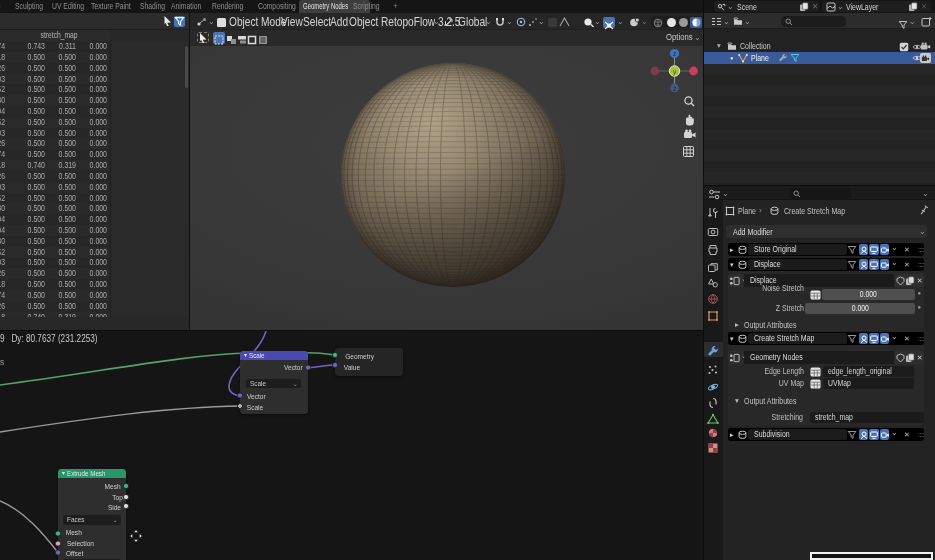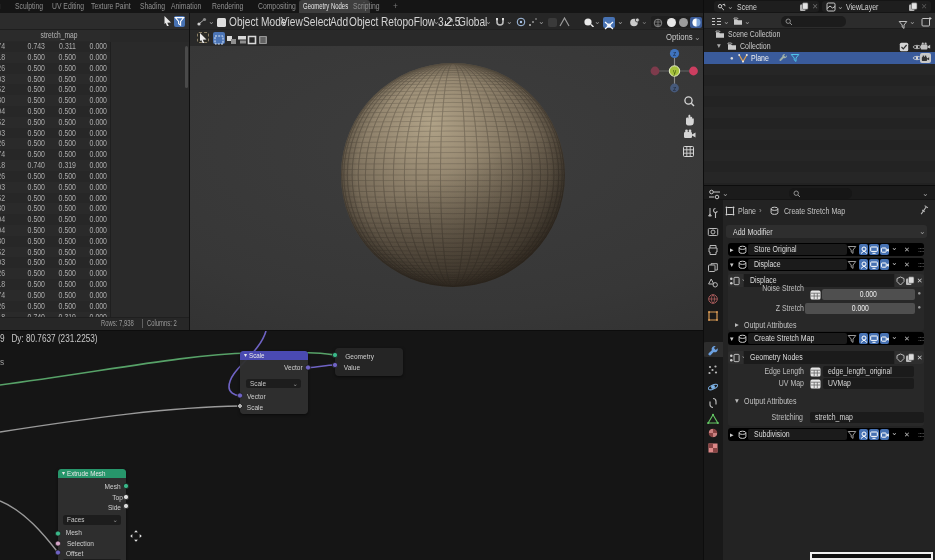--- a/index.html
+++ b/index.html
@@ -283,25 +283,20 @@
         </div>
         <div class="srow" style="top:269.5px">
           <span class="c1">18</span>
           <span class="c2">0.740</span>
           <span class="c3">0.319</span>
           <span class="c4">0.000</span>
         </div>
     <div style="position:absolute;left:110px;top:0;width:1px;height:275px;background:#1f1f1f"></div>
     <div style="position:absolute;left:185px;top:4px;width:3px;height:42px;background:#4a4a4a;border-radius:2px"></div>
   </div>
-  <div class="foot">
-        <span class="abs" style="left:101px"><i class="cnd" style="transform:scaleX(0.72)">Rows: 7,938</i></span>
-        <span class="abs" style="left:142px"><i class="cnd" style="transform:scaleX(0.72)">|</i></span>
-        <span class="abs" style="left:147px"><i class="cnd" style="transform:scaleX(0.72)">Columns: 2</i></span>
-      </div>
 </div>
 
 <div id="view">
       <svg width="236" height="236" viewBox="-118 -118 236 236" style="position:absolute;left:145px;top:44px">
 <defs>
 <radialGradient id="sg" cx="40%" cy="27%" r="73%">
 <stop offset="0" stop-color="#b0a287"></stop>
             <stop offset=".25" stop-color="#9c8e76"></stop>
 <stop offset=".45" stop-color="#877a65"></stop>
             <stop offset=".62" stop-color="#746856"></stop>
@@ -628,27 +623,20 @@
         </span>
   <span class="abs" style="left:195px;top:3px"><svg width="10" height="10" viewBox="0 0 10 10">
             <path d="M1.2 1.5h7.6L6 5v3.4L4.2 7V5Z" fill="none" stroke="#c0c0c0" stroke-width="1"></path>
           </svg></span>
   <span class="abs dim8" style="left:206px;top:4px">⌄</span>
   <svg class="abs" style="left:218px;top:3px" width="11" height="11" viewBox="0 0 11 11">
           <rect x="1" y="2.5" width="7.5" height="7.5" rx="1" fill="none" stroke="#c5c5c5" stroke-width="1"></rect>
           <path d="M9 1v3M7.5 2.5h3" stroke="#c5c5c5" stroke-width="1"></path>
         </svg>
 </div>
-<div class="orow" style="top:16px">
-        <svg class="abs" style="left:12px;top:1px" width="10" height="9" viewBox="0 0 10 9">
-          <path d="M1 2.2h3l1 1h4v4.6H1Z" fill="#c9c9c9"></path>
-          <path d="M1 2.2V1h3.4l.8 1" fill="none" stroke="#c9c9c9" stroke-width="0.8"></path>
-        </svg>
-        <span class="abs" style="left:25px"><i class="cnd" style="transform:scaleX(0.82)">Scene Collection</i></span>
-      </div>
 <div class="orow" style="top:28px">
         <span class="abs" style="left:14px;top:-1px;color:#aaa;font-size:7.5px">▾</span>
         <svg class="abs" style="left:24px;top:1px" width="10" height="9" viewBox="0 0 10 9">
           <path d="M1 2.2h3l1 1h4v4.6H1Z" fill="#c9c9c9"></path>
           <path d="M1 2.2V1h3.4l.8 1" fill="none" stroke="#c9c9c9" stroke-width="0.8"></path>
         </svg>
         <span class="abs" style="left:37px"><i class="cnd" style="transform:scaleX(0.82)">Collection</i></span>
   <svg class="abs" style="left:196px;top:1px" width="10" height="10" viewBox="0 0 10 10">
           <rect x="0.8" y="0.8" width="8.4" height="8.4" rx="1.5" fill="#d5d5d5"></rect>
           <path d="M2.5 5 4.3 6.8 7.6 3" stroke="#333" stroke-width="1.2" fill="none"></path>

